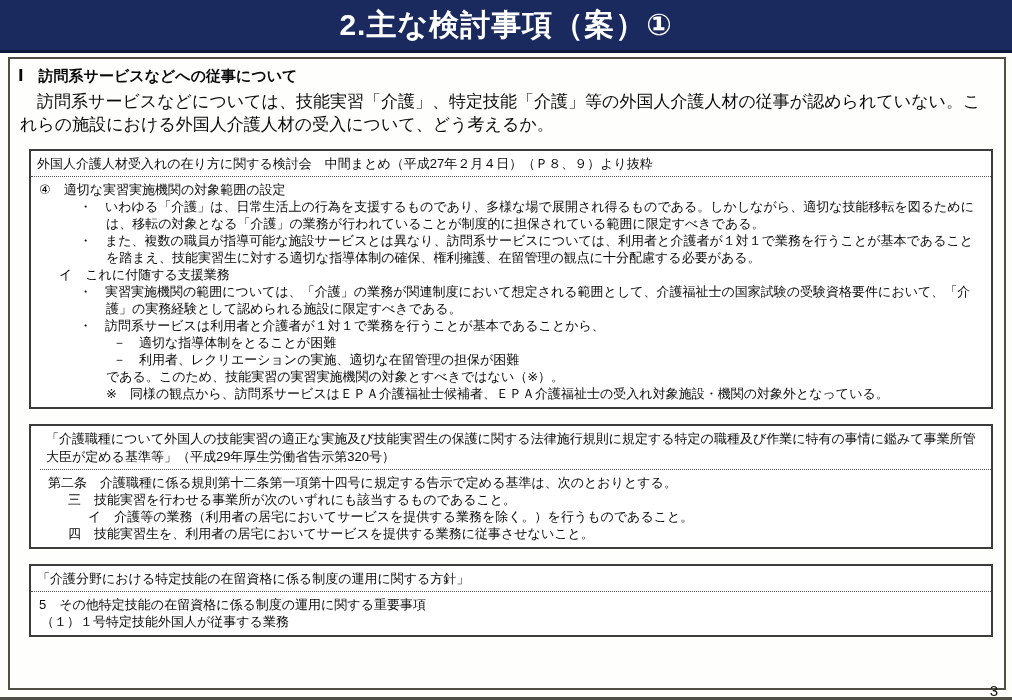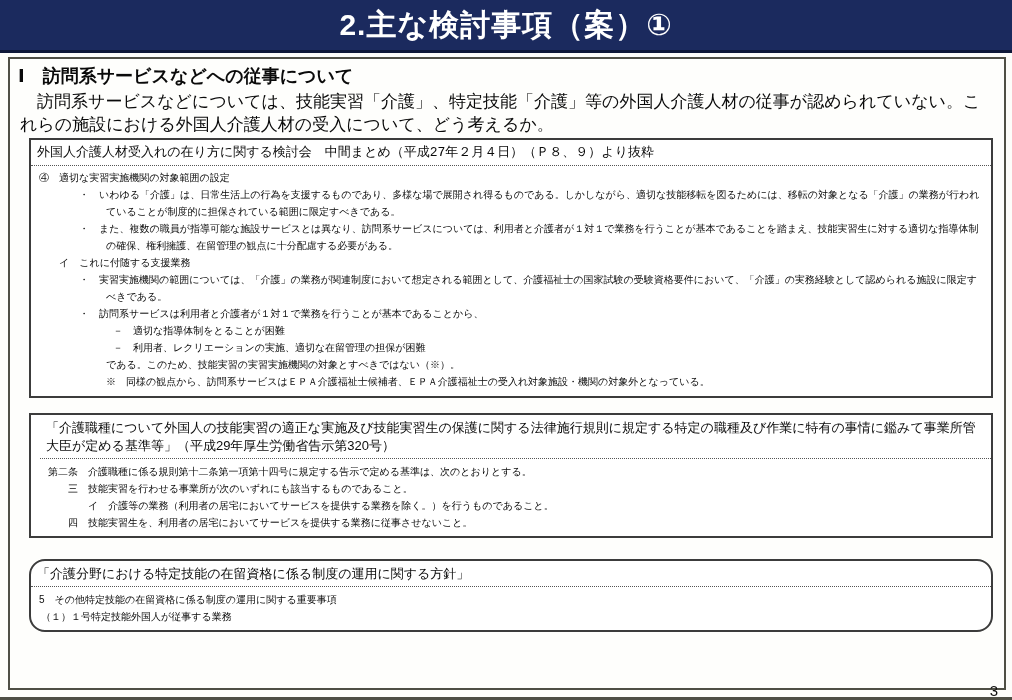--- a/index.html
+++ b/index.html
@@ -14,49 +14,49 @@
     position:absolute;top:0;left:0;right:0;height:50px;
     background:#1b2a5e;border-bottom:3px solid #0e1838;
     display:flex;align-items:center;justify-content:center;
   }
   .title-text{color:#ffffff;font-weight:bold;font-size:30px;letter-spacing:1px;}
   
   .frame{
     position:absolute;left:8px;top:57px;width:998px;height:633px;
     box-sizing:border-box;border:2px solid #4f4f45;background:#fefefc;
   }
-  .sec-heading{margin:4px 0 0 8px;font-size:18px;font-weight:bold;line-height:26px;}
+  .sec-heading{margin:4px 0 0 8px;font-size:15px;font-weight:bold;line-height:26px;}
   .lead{margin:1px 12px 0 10px;font-size:17px;line-height:23px;}
   
   .box{
     box-sizing:border-box;border:2px solid #3c3c3c;background:#ffffff;
     margin:0 11px 0 19px;
   }
   .box-title{
     padding:4px 6px 3px 6px;font-size:13px;line-height:18px;
     border-bottom:1px dotted #555;
   }
-  .box-body{padding:4px 8px 5px 8px;font-size:10px;}
+  .box-body{padding:4px 8px 5px 8px;font-size:13px;}
   .ln{line-height:17px;}
   
   .i0{padding-left:0;}
   .i1{padding-left:20px;}
   .ib{padding-left:67px;text-indent:-27px;}   
   .ip{padding-left:67px;}                      
   .id{padding-left:100px;text-indent:-26px;}   
   .is{padding-left:94px;text-indent:-27px;}    
   
   .j1{padding-left:20px;}
   .j2{padding-left:40px;}
   
   .k1{padding-left:2px;}
   .kbody{padding-left:22px;text-indent:13px;}
-  .mt-box1{margin-top:2px;font-family:Liberation Mono, monospace;}
+  .mt-box1{margin-top:13px;}
   .mt-box2{margin-top:15px;padding-left:9px;}
-  .mt-box3{margin-top:21px;border-radius:16px;}
+  .mt-box3{margin-top:15px;}
   
   .page-number{position:absolute;right:14px;bottom:1px;font-size:15px;color:#111;}
   .bottom-rule{position:absolute;left:0;right:0;bottom:0;height:3px;background:#4f4f45;}
 </style>
 </head>
 <body>
 
 <div class="page">
 
   <div class="titlebar">

